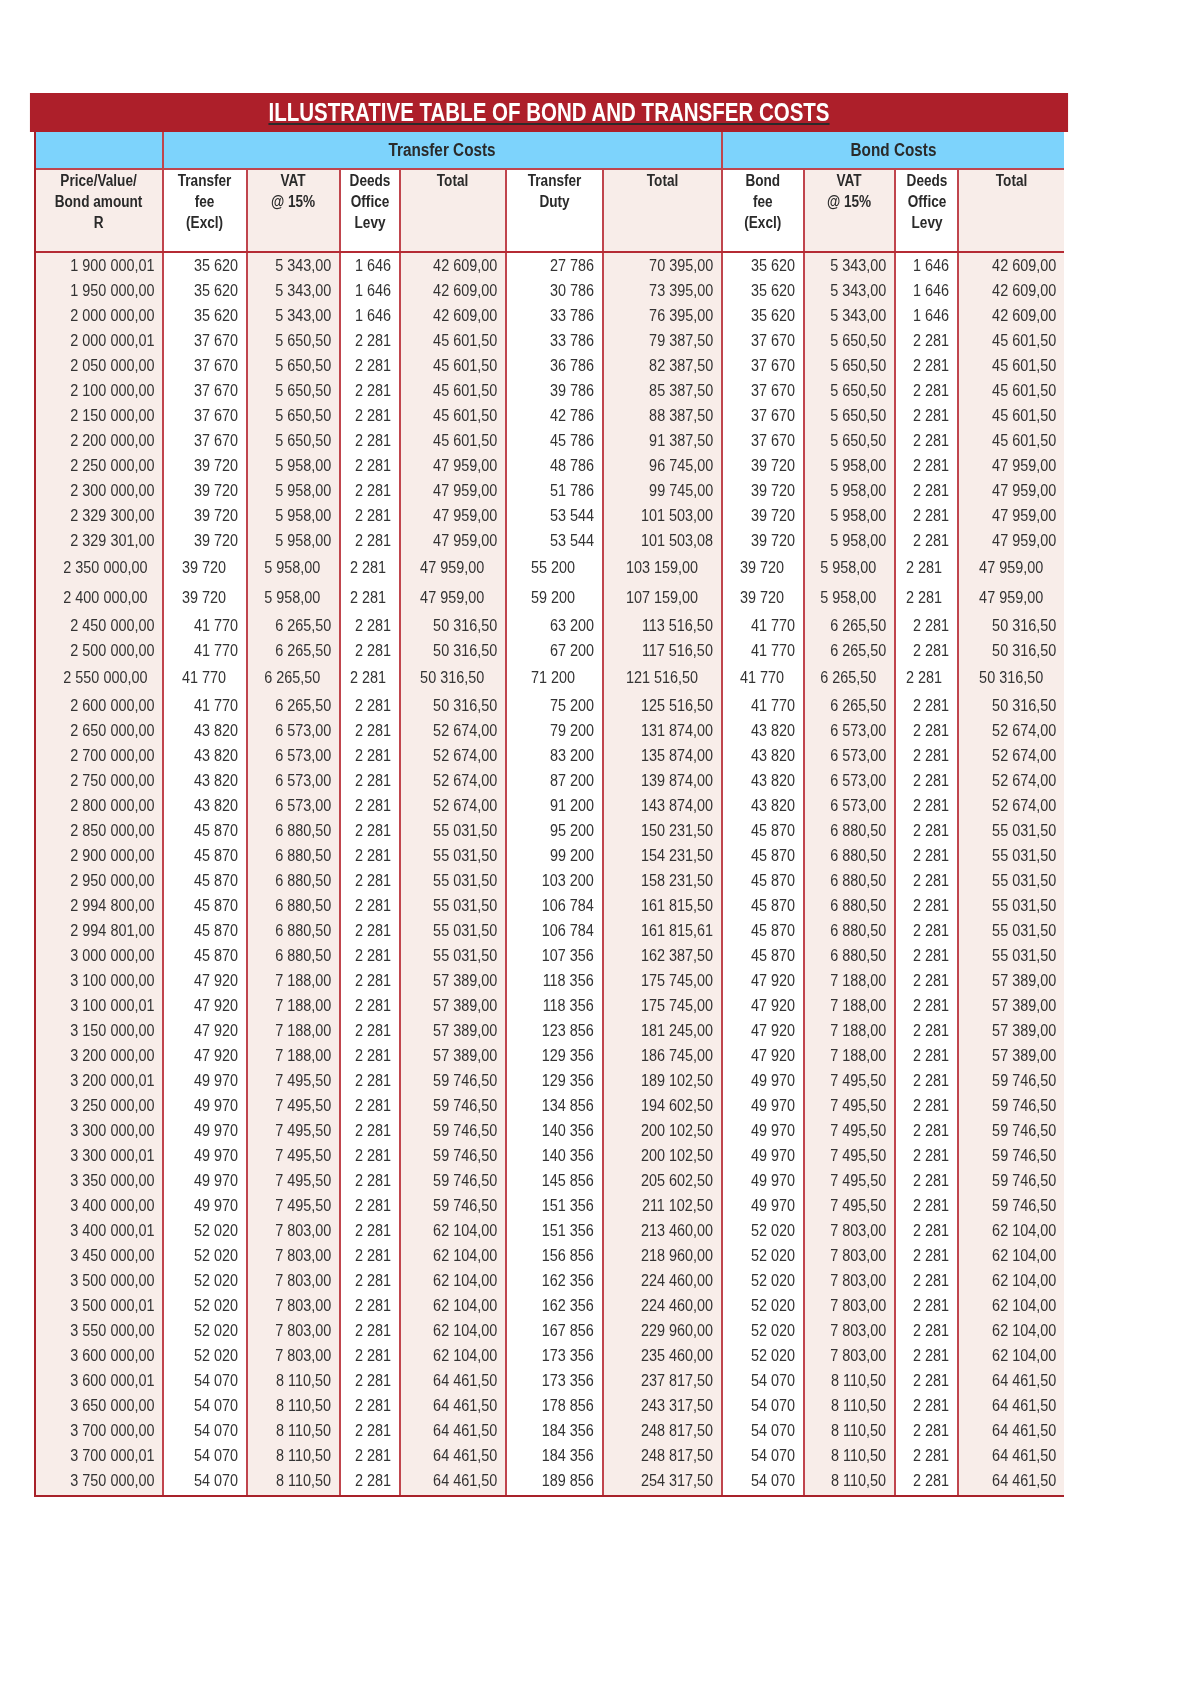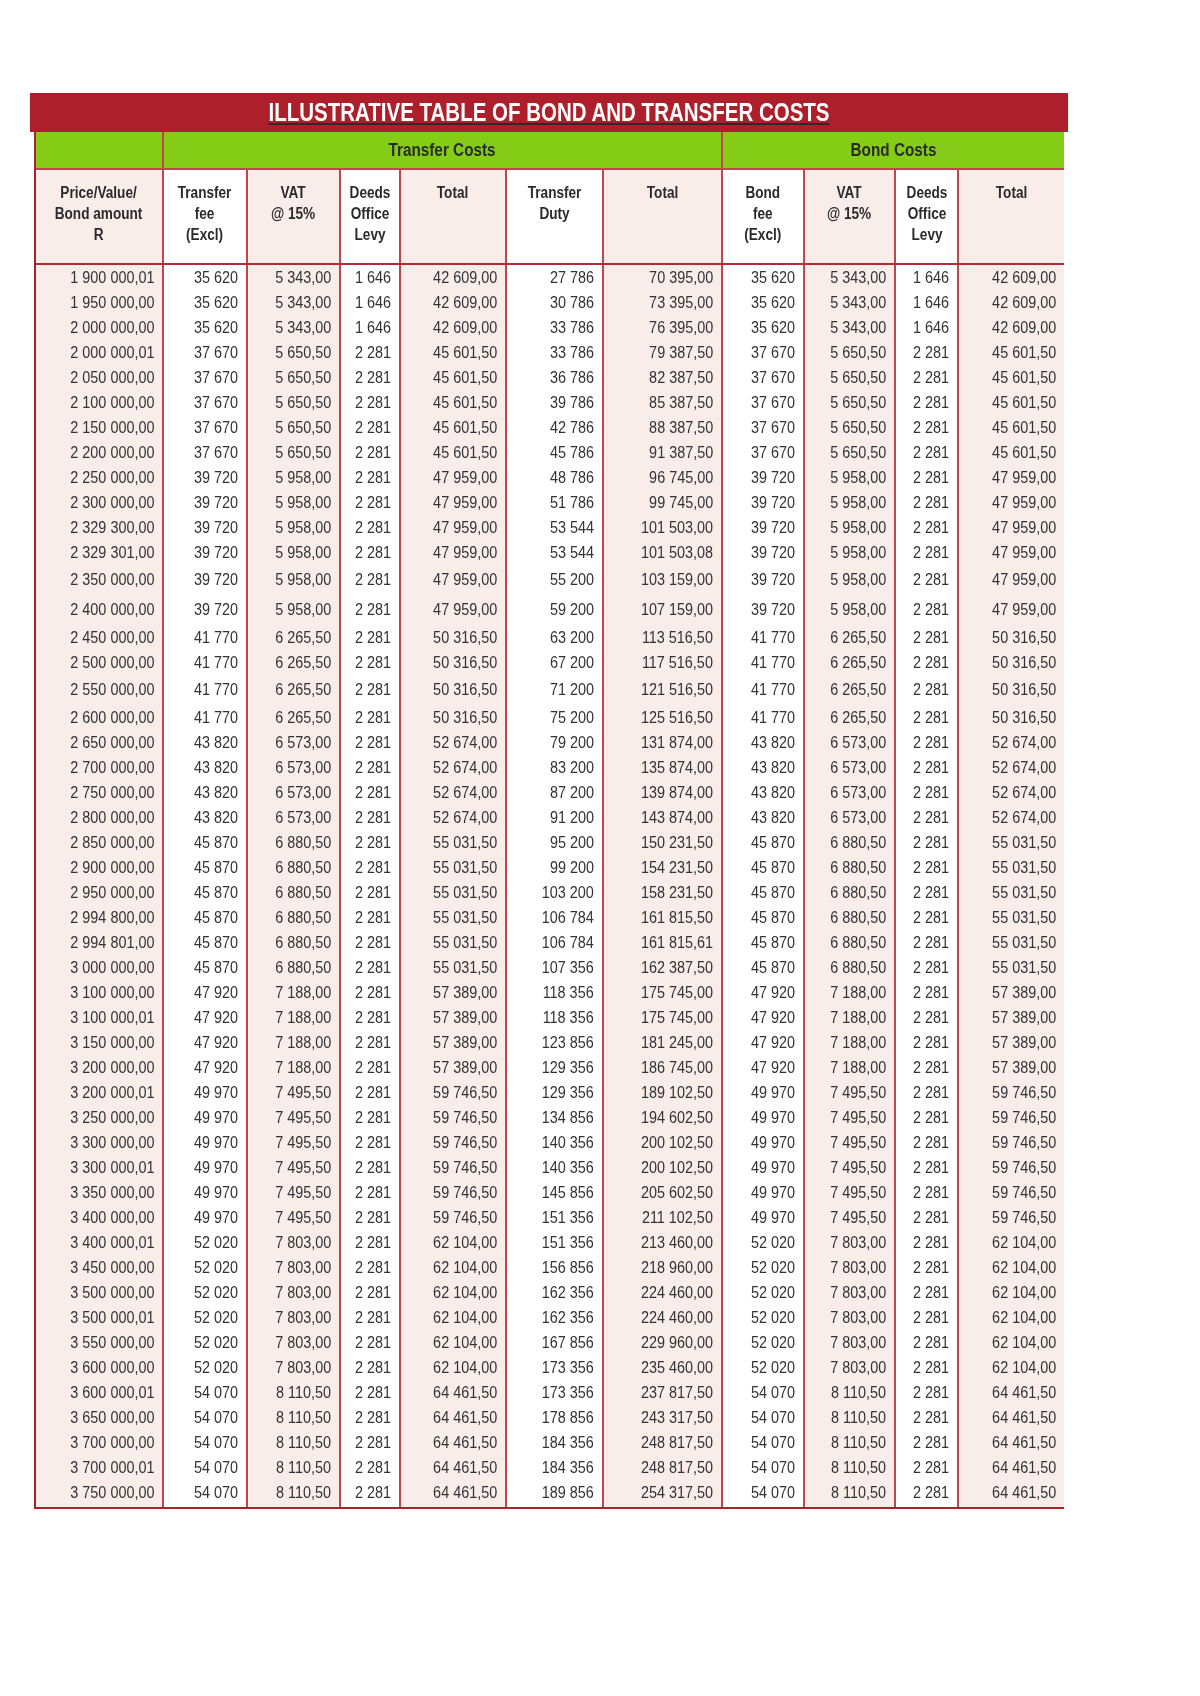--- a/index.html
+++ b/index.html
@@ -12,31 +12,31 @@
   col.c-tvat { width: 93px; }
   col.c-tlevy { width: 60px; }
   col.c-ttotal { width: 106px; }
   col.c-duty { width: 97px; }
   col.c-ttotal2 { width: 119px; }
   col.c-bfee { width: 82px; }
   col.c-bvat { width: 91px; }
   col.c-blevy { width: 63px; }
   col.c-btotal { width: 106px; }
   th { font-family: "Liberation Sans", sans-serif; font-weight: bold; color: #2a2a2a; }
-  .group-row th { height: 34px; font-size: 18px; border-bottom: 2px solid #c0454d; border-left: 2px solid #c0454d; background: #84cc16; }
+  .group-row th { height: 34px; font-size: 18px; border-bottom: 2px solid #c0454d; border-left: 2px solid #c0454d; background: #7dd3fc; }
   .group-row th:first-child { border-left: none; }
   .group-label { display: inline-block; transform: scaleX(0.85); }
-  .head-row th { height: 80px; vertical-align: top; padding-top: 12px; font-size: 16px; line-height: 21px; border-left: 2px solid #c0454d; border-bottom: 2px solid #b52b34; }
+  .head-row th { height: 80px; vertical-align: top; padding-top: 0; font-size: 16px; line-height: 21px; border-left: 2px solid #c0454d; border-bottom: 2px solid #b52b34; }
   .head-row th:first-child { border-left: none; }
   .head-label { display: inline-block; transform: scaleX(0.85); white-space: pre-line; }
   td { font-size: 16px; text-align: right; padding: 0 8px 0 0; height: 25px; border-left: 2px solid #c0454d; white-space: nowrap; color: #333333; }
   td:first-child { border-left: none; padding-left: 12px; }
   .shade { background: #f8ede9; }
   .plain { background: #ffffff; }
-  tr.tall td { height: 30px; }
+  tr.tall td { height: 30px; text-align: center; }
   tr.last td { padding-bottom: 2px; margin-top: 24px; }
   .cell-txt { display: inline-block; transform: scaleX(0.9); transform-origin: right center; }
 </style>
 </head>
 <body>
 
 <div class="sheet">
   <div class="title-bar">ILLUSTRATIVE TABLE OF BOND AND TRANSFER COSTS</div>
   <table>
     <colgroup>

